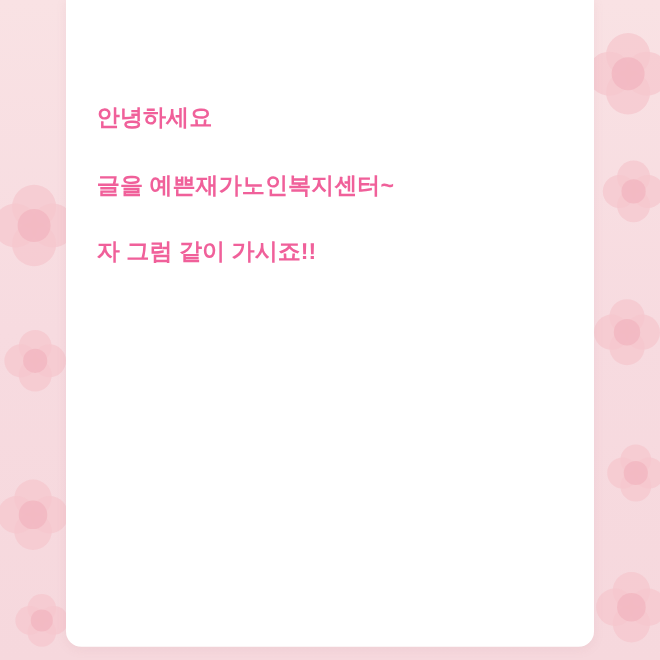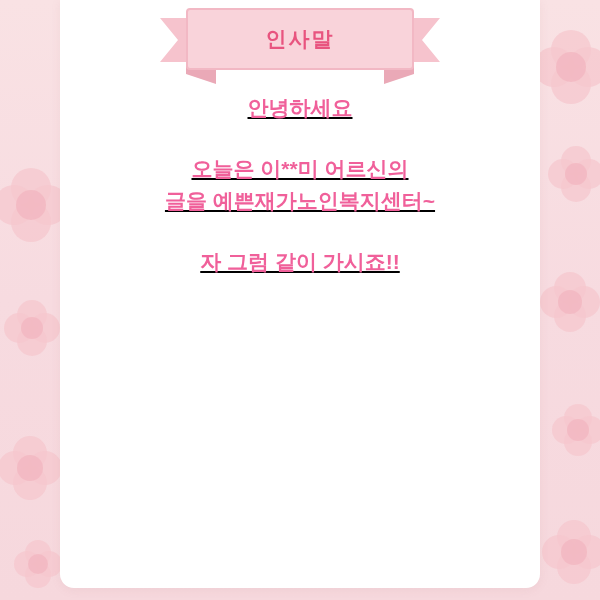--- a/index.html
+++ b/index.html
@@ -100,24 +100,23 @@
     color: #e8547f;
     letter-spacing: 2px;
   }
 
   
   .message {
     position: absolute;
     left: 0;
     right: 0;
     top: 92px;
-    text-align: center;
+    text-align: left;
     padding: 0 28px;
     box-sizing: border-box;
-    text-decoration: underline;
   }
   .stanza {
     margin-bottom: 28px;
   }
   .stanza:last-child { margin-bottom: 0; }
   .line {
     font-size: 21px;
     line-height: 1.55;
     color: #f0609a;
     font-weight: bold;
@@ -189,36 +188,26 @@
   <div class="blossom" style="left:542px; top:520px; width:64px; height:64px;">
     <span class="p1" style="width:34px;height:34px;"></span>
     <span class="p2" style="width:34px;height:34px;"></span>
     <span class="p3" style="width:34px;height:34px;"></span>
     <span class="p4" style="width:34px;height:34px;"></span>
     <span class="pc" style="width:26px;height:26px;"></span>
   </div>
 
   <div class="paper">
 
-    <div class="ribbon-wrap">
-      <div class="ribbon-tail left"></div>
-      <div class="ribbon-tail right"></div>
-      <div class="ribbon-fold left"></div>
-      <div class="ribbon-fold right"></div>
-      <div class="ribbon-body">
-        <div class="ribbon-title">인사말</div>
-      </div>
-    </div>
 
     <div class="message">
       <div class="stanza">
         <div class="line">안녕하세요</div>
       </div>
       <div class="stanza">
-        <div class="line">오늘은 이**미 어르신의</div>
         <div class="line">글을 예쁜재가노인복지센터~</div>
       </div>
       <div class="stanza">
         <div class="line">자 그럼 같이 가시죠!!</div>
       </div>
     </div>
 
   </div>
 </div>
 

